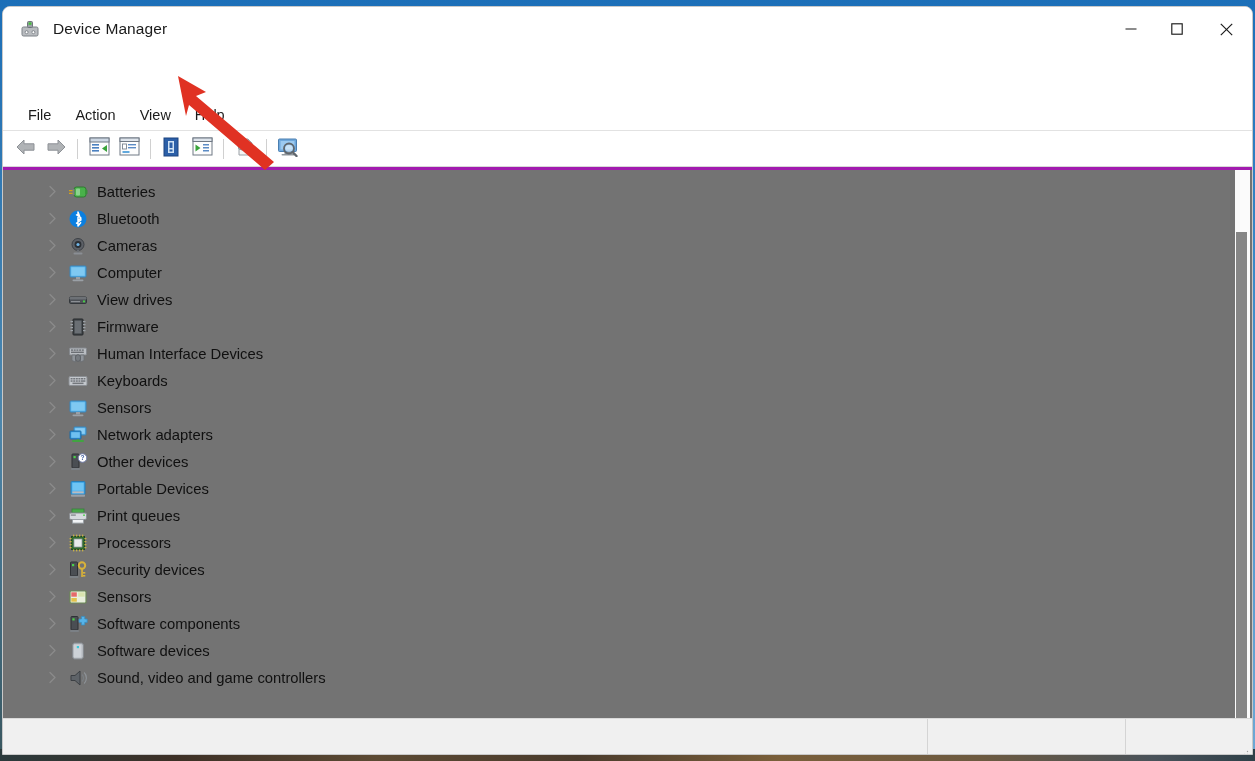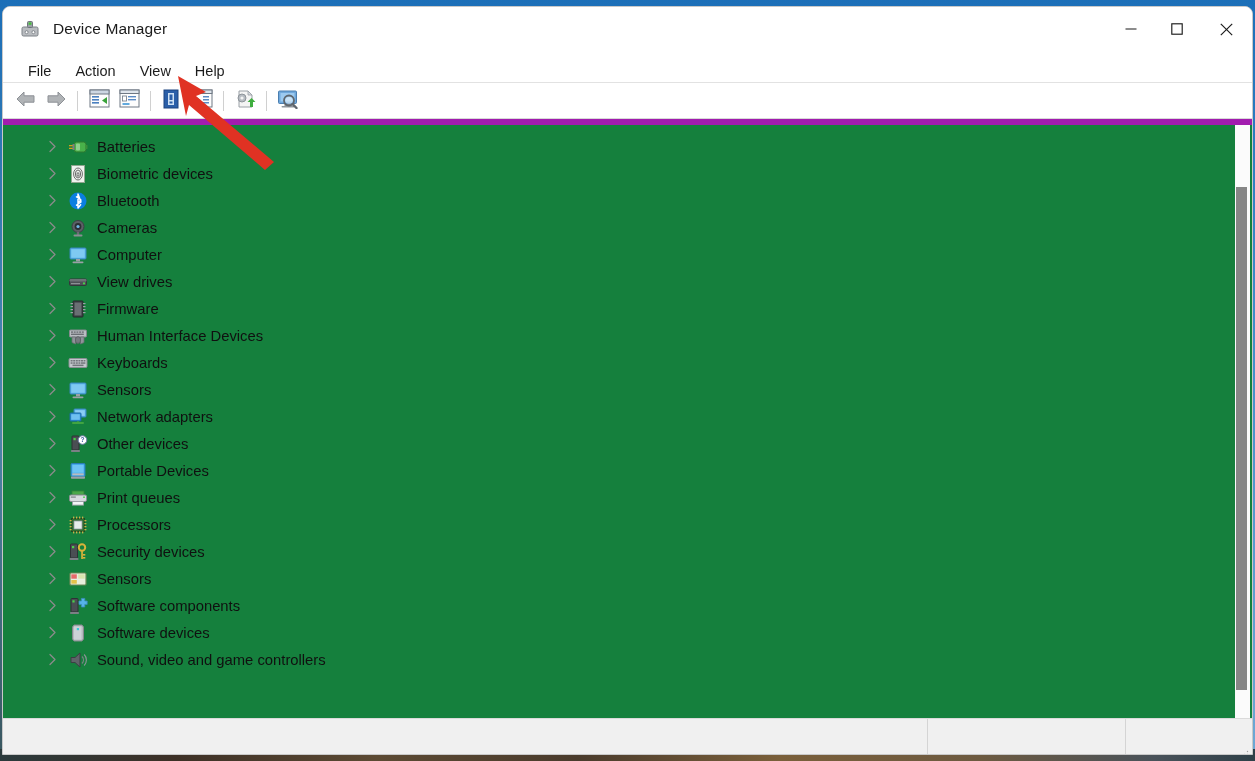--- a/index.html
+++ b/index.html
@@ -49,23 +49,24 @@
     width:46px; height:44px; display:flex; align-items:center; justify-content:center;
     background:transparent; border:none; cursor:default;
   }
   .winbtn svg { display:block; }
   #btn-close { width:52px; }
 
   
   #menubar {
     height:32px; min-height:32px;
     background:#ffffff;
-    display:flex; align-items:flex-end;
+    display:flex; align-items:center;
     padding-left:13px;
     border-bottom:1px solid #e2e2e2;
+    margin-top:48px;
   }
   .menu-item {
     font-size:14.5px; color:#1b1b1b;
     padding:3px 12px; cursor:default; border-radius:3px;
   }
 
   
   #toolbar {
     height:36px; min-height:36px;
     background:#ffffff;
@@ -75,22 +76,22 @@
   }
   .tb-btn {
     width:30px; height:28px; display:flex; align-items:center; justify-content:center;
     cursor:default;
   }
   .tb-sep { width:1px; height:20px; background:#d0d0d0; margin:0 6px; }
 
   
   #treepane {
     flex:1; position:relative;
-    background:#15803d;
-    border-top:6px solid #a21caf;
+    background:#737373;
+    border-top:3px solid #a21caf;
     overflow:hidden;
   }
   #treelist { padding-top:8px; }
   .tree-row {
     height:27px; display:flex; align-items:center;
     padding-left:40px; cursor:default;
   }
   .chev {
     width:18px; height:18px; display:flex; align-items:center; justify-content:center;
     flex:0 0 18px;
@@ -296,36 +297,20 @@
           <span class="ticon">
             <svg width="20" height="20" viewBox="0 0 20 20">
               <rect x="6" y="5" width="12" height="10" rx="2.5" fill="#49b14a" stroke="#2f7a30" stroke-width="1"></rect>
               <rect x="8" y="6.6" width="4" height="6.8" rx="1" fill="#9fdb9f" opacity="0.8"></rect>
               <rect x="17.5" y="8" width="2" height="4" rx="0.6" fill="#3a8f3b"></rect>
               <path d="M1 8 h4 v1.3 h-4z M1 10.8 h4 v1.3 h-4z" fill="#d4a017"></path>
               <path d="M4.5 7 h2 v6 h-2z" fill="#7d7d7d"></path>
             </svg>
           </span>
           <span class="tlabel">Batteries</span>
-        </div>
-        <div class="tree-row">
-          <span class="chev">
-            <svg width="9" height="13" viewBox="0 0 9 13">
-              <path d="M2 1.5 L7 6.5 L2 11.5" fill="none" stroke="#8b8b8b" stroke-width="1.25" stroke-linecap="round" stroke-linejoin="round"></path>
-            </svg>
-          </span>
-          <span class="ticon">
-            <svg width="20" height="20" viewBox="0 0 20 20">
-              <rect x="3.5" y="1.5" width="13" height="17" fill="#eef3ee" stroke="#8fa68f" stroke-width="1"></rect>
-              <ellipse cx="10" cy="10" rx="4.4" ry="6" fill="none" stroke="#6b6b6b" stroke-width="1"></ellipse>
-              <ellipse cx="10" cy="10" rx="2.6" ry="4" fill="none" stroke="#6b6b6b" stroke-width="1"></ellipse>
-              <ellipse cx="10" cy="10.5" rx="1" ry="2" fill="none" stroke="#6b6b6b" stroke-width="1"></ellipse>
-            </svg>
-          </span>
-          <span class="tlabel">Biometric devices</span>
         </div>
         <div class="tree-row">
           <span class="chev">
             <svg width="9" height="13" viewBox="0 0 9 13">
               <path d="M2 1.5 L7 6.5 L2 11.5" fill="none" stroke="#8b8b8b" stroke-width="1.25" stroke-linecap="round" stroke-linejoin="round"></path>
             </svg>
           </span>
           <span class="ticon">
             <svg width="20" height="20" viewBox="0 0 20 20">
               <circle cx="10" cy="10" r="8.5" fill="#0b7fe0"></circle>

